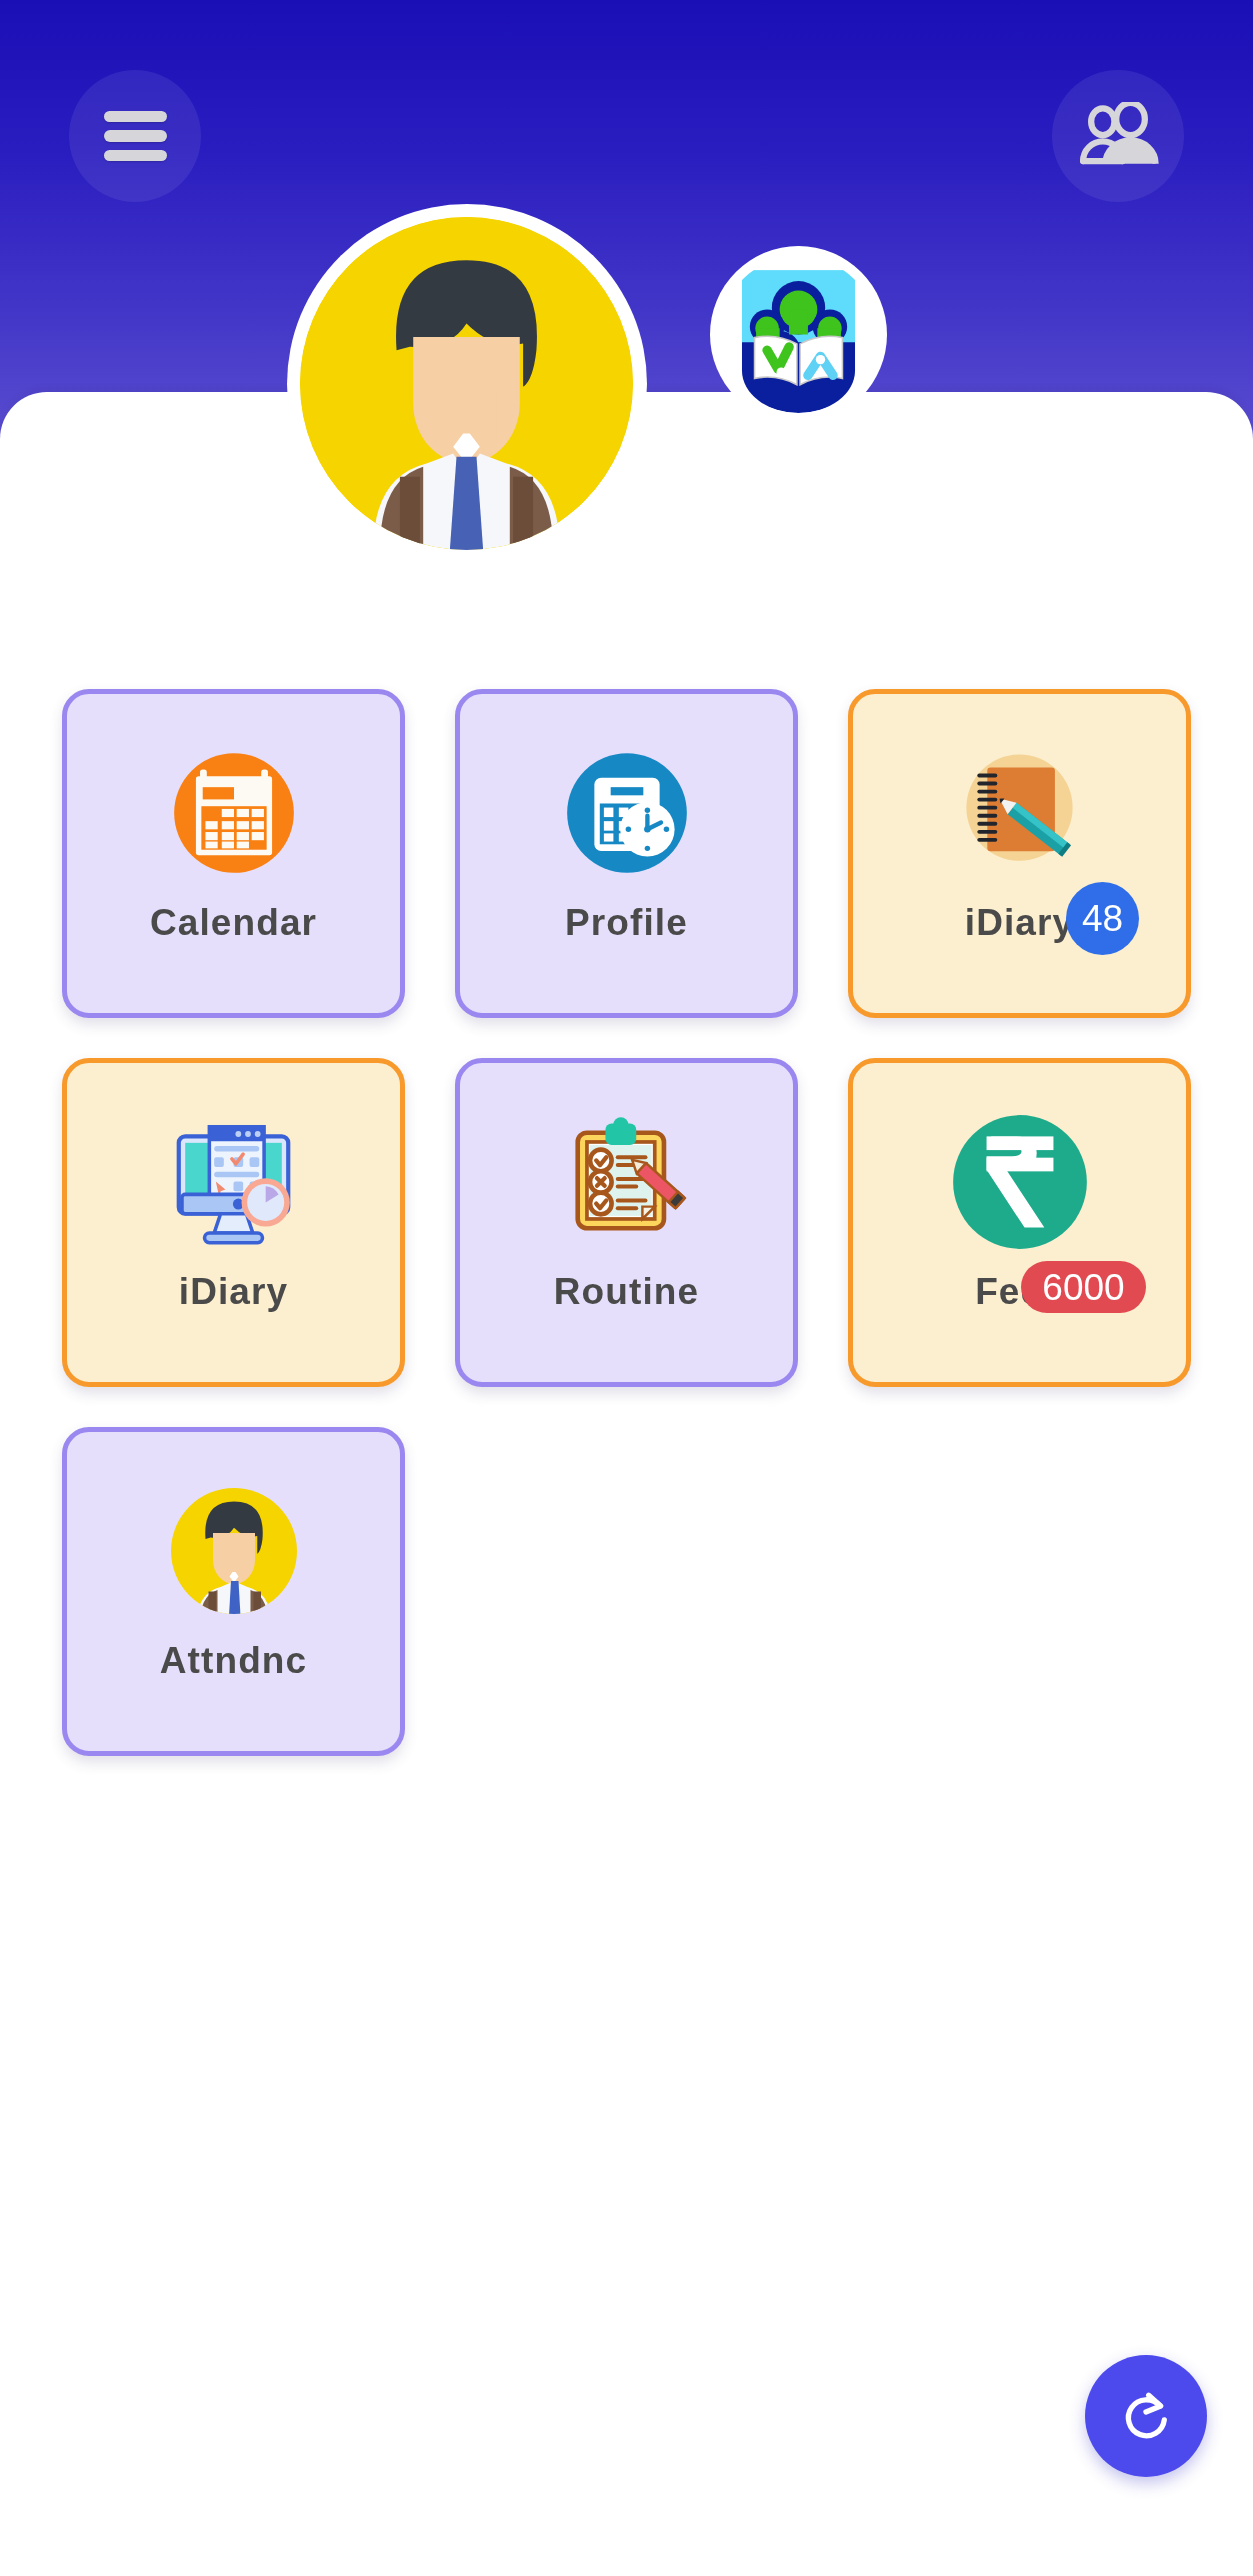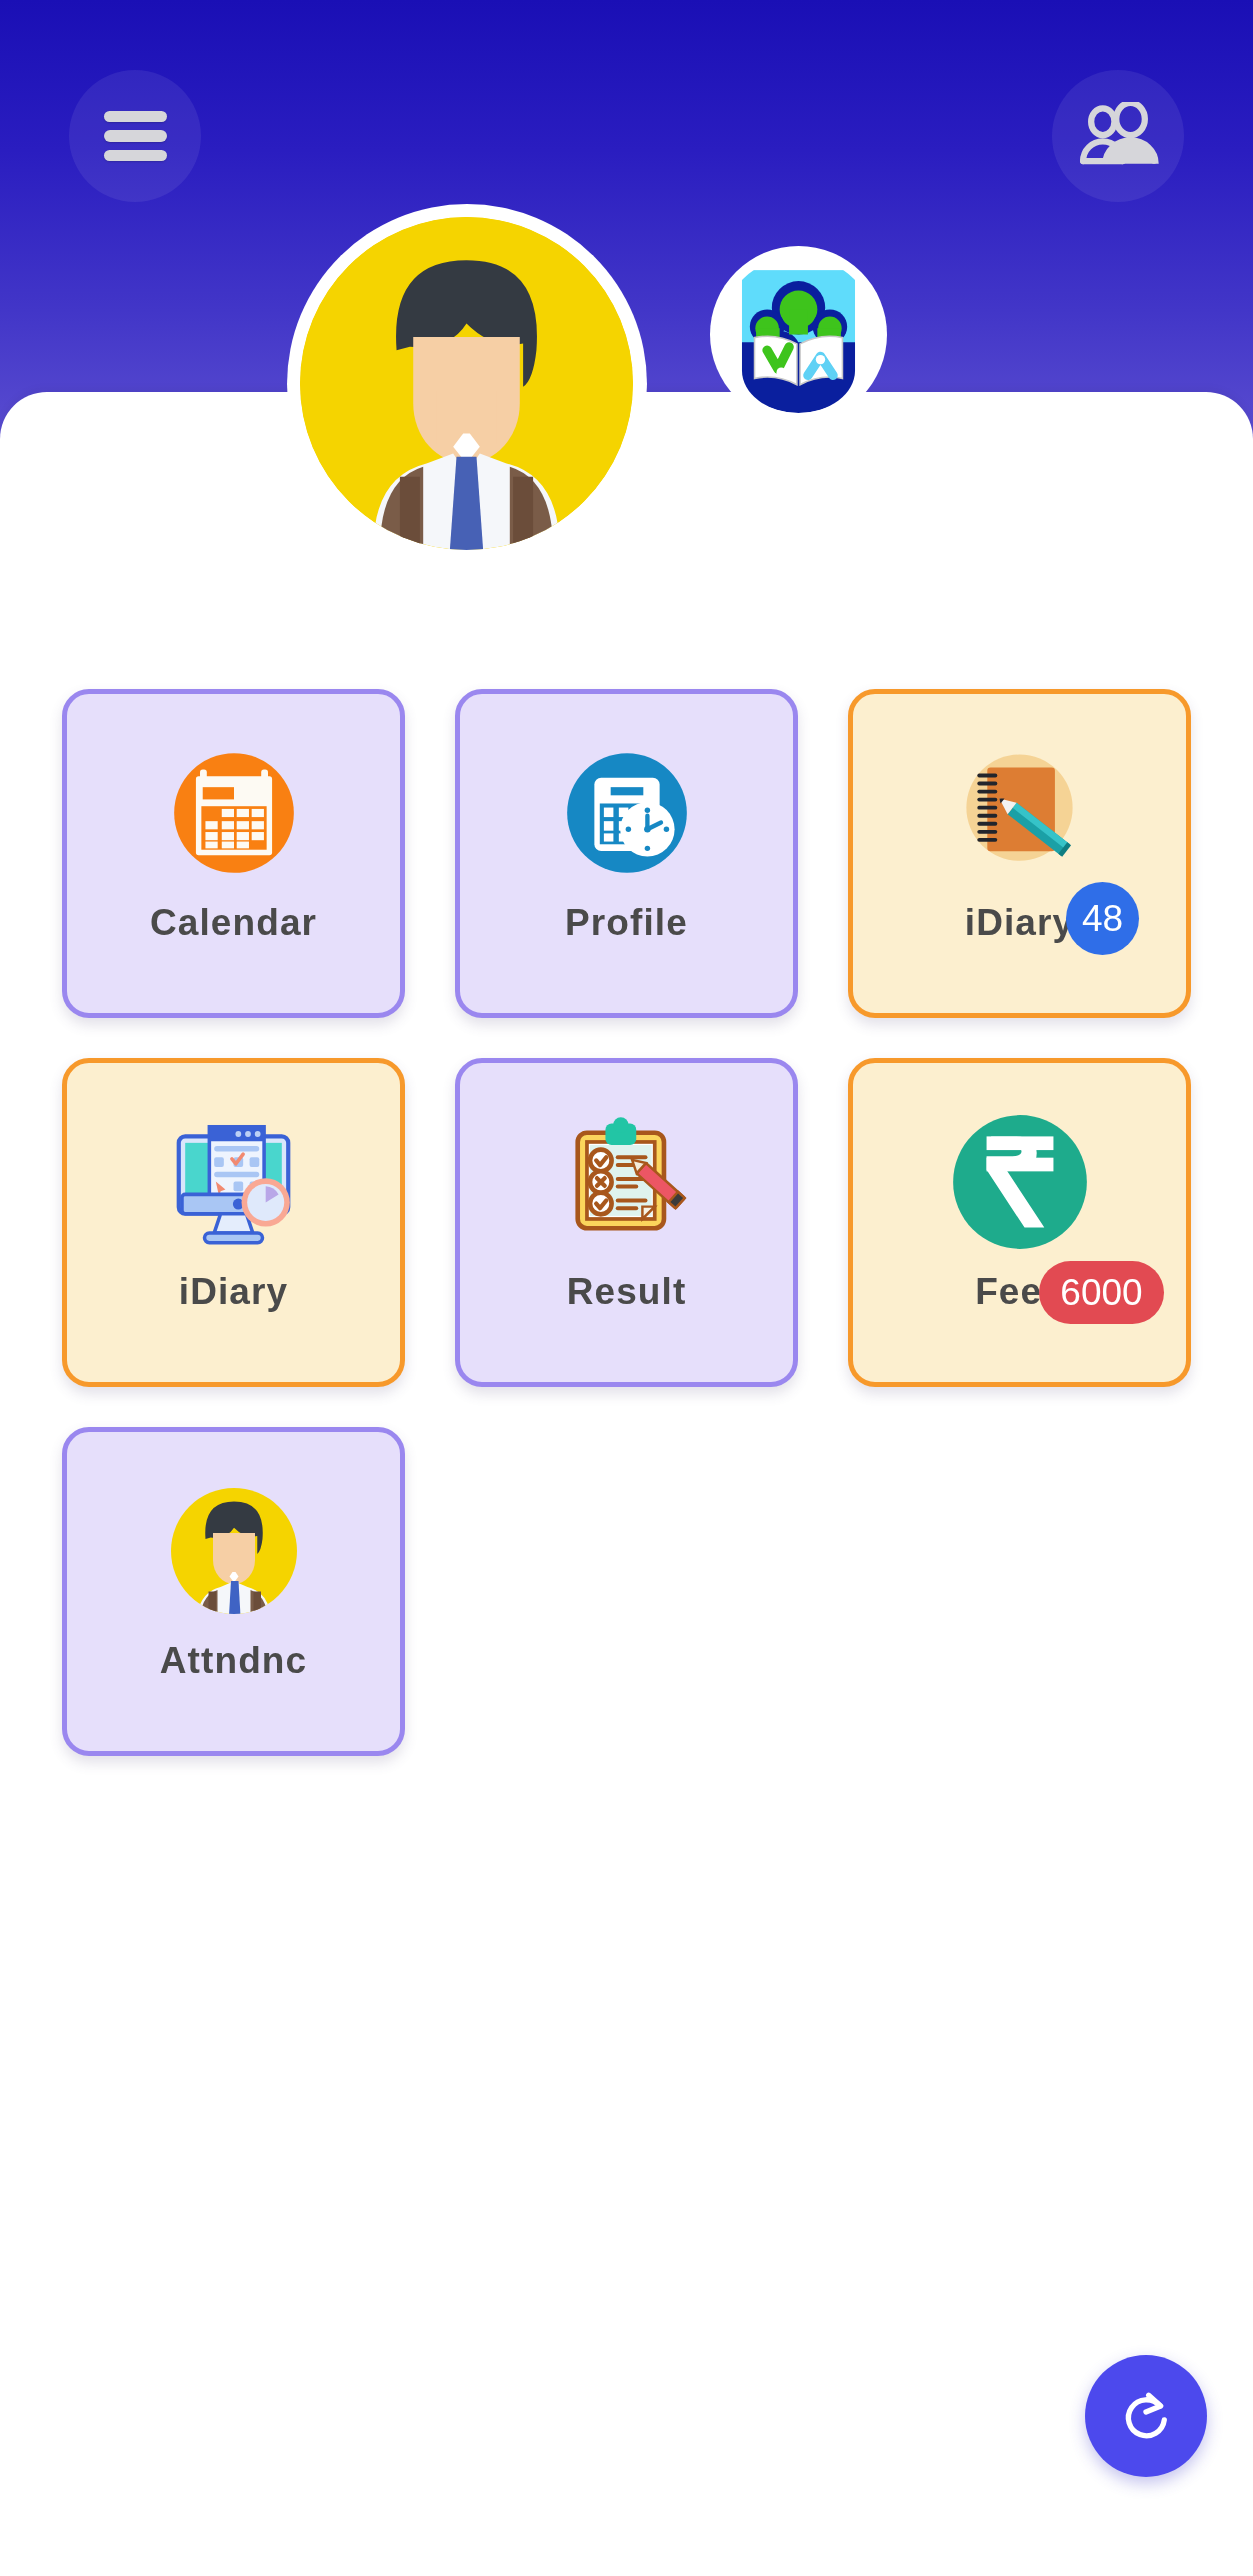--- a/index.html
+++ b/index.html
@@ -131,22 +131,22 @@
     line-height: 1;
   }
   .badge-count {
     right: 47px; top: -21.5px;
     width: 73px; height: 73px;
     border-radius: 50%;
     background: #2f6ee8;
     font-size: 37px;
   }
   .badge-amount {
-    right: 22px; top: -11.6px;
-    min-width: 125px; height: 63px;
+    right: 40px; top: -11.6px;
+    min-width: 125px; height: 52px;
     padding: 0 16px;
     border-radius: 34px;
     background: #e24a52;
     font-size: 37px;
   }
 
   
   .fab {
     position: absolute; right: 46px; bottom: 99px;
     width: 122px; height: 122px;
@@ -386,21 +386,21 @@
               <path d="M44 67 h12"></path>
           </g>
           <g transform="rotate(42 70 50)">
             <rect x="56" y="46" width="34" height="9" rx="1" fill="#ec5664" stroke="#a8571c" stroke-width="1.6"></rect>
             <rect x="84" y="46" width="6" height="9" fill="#3b3b3b" stroke="#a8571c" stroke-width="1.6"></rect>
             <path d="M56 46 l-8 4.5 l8 4.5 z" fill="#f3ead9" stroke="#a8571c" stroke-width="1.6"></path>
           </g>
         </svg>
       </div>
       <div class="tile-label-row">
-        <span class="tile-label">Result</span>
+        <span class="tile-label">Routine</span>
       </div>
     </div>
 
     <div class="tile cream">
       <div class="tile-icon">
         <svg width="152" height="152" viewBox="0 0 100 100">
           <circle cx="50" cy="50" r="44" fill="#1eab8c"></circle>
           <g fill="#ffffff">
             <rect x="28" y="20" width="44" height="9"></rect>
             <rect x="28" y="34" width="44" height="9"></rect>

